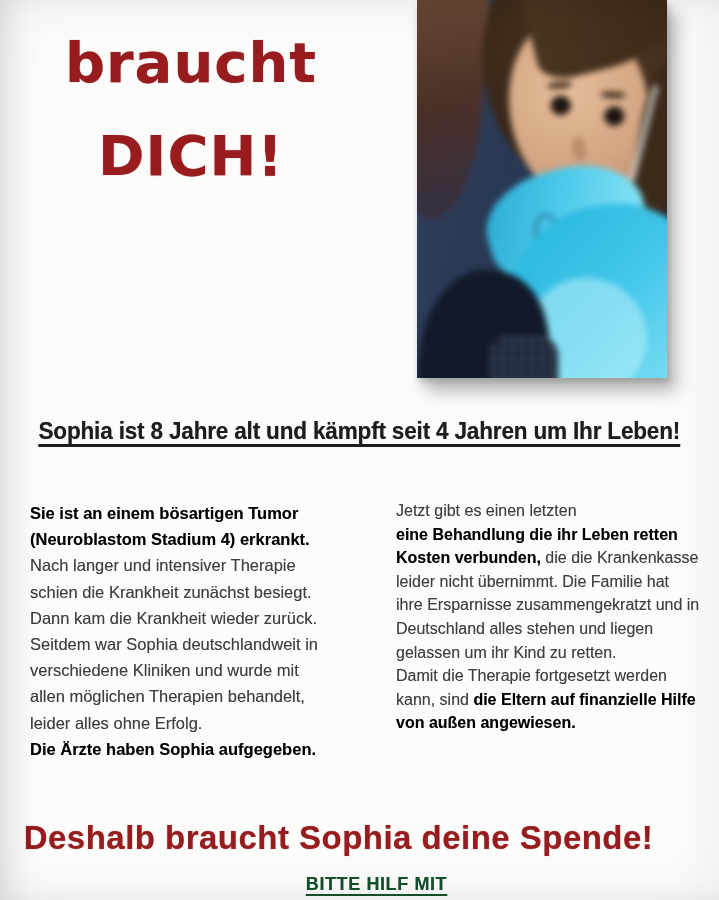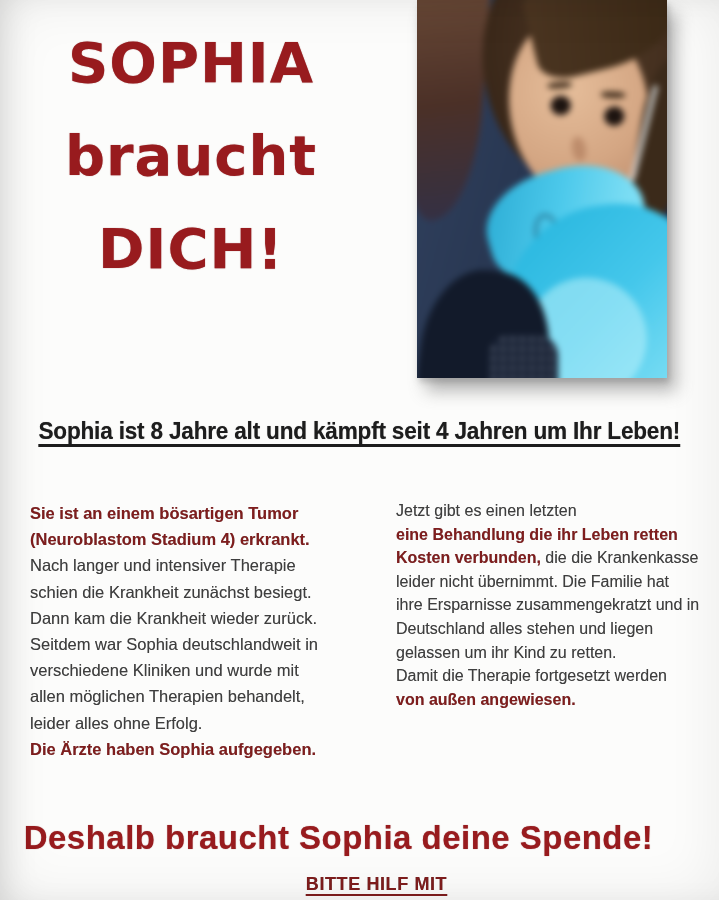--- a/index.html
+++ b/index.html
@@ -85,48 +85,47 @@
     text-decoration:underline;text-decoration-thickness:2.5px;text-underline-offset:5px;
     text-shadow:0 0 0.7px rgba(0,0,0,0.55);
   }
 
   
   .col{position:absolute;color:var(--text-dark,#3e3e3e);
     text-shadow:0 0 0.5px rgba(60,60,60,0.45);}
   .col .line{white-space:nowrap;}
   .col-left{left:30px;top:500px;font-size:16.5px;line-height:26.2px;}
   .col-right{left:396px;top:499px;font-size:16px;line-height:23.6px;}
-  .col .b{font-weight:700;color:#7f1d1d;}
+  .col .b{font-weight:700;color:#000000;}
 
   
   .cta-wrap{position:absolute;left:0;top:818px;width:634px;text-align:center;padding-left:14px;box-sizing:border-box;}
   .cta{
     display:inline-block;transform:scaleX(0.97);
     font-weight:700;font-size:34px;letter-spacing:0.5px;white-space:nowrap;
     color:var(--accent-red,#981b1e);
     text-shadow:0 0 1px rgba(120,20,22,0.6);
   }
 
   
   .footer-wrap{position:absolute;left:0;top:874px;width:719px;text-align:center;padding-left:14px;box-sizing:border-box;}
   .footer{
     display:inline-block;font-weight:700;font-size:18px;letter-spacing:0.6px;
-    color:#7f1d1d;white-space:nowrap;
+    color:#14532d;white-space:nowrap;
     text-decoration:underline;text-decoration-thickness:2px;text-underline-offset:4px;
     text-shadow:0 0 0.6px rgba(0,0,0,0.5);
     padding-left:20px;
   }
 </style>
 </head>
 <body>
 
 <div class="page">
 
   <div class="title" id="title">
-      <div class="title-line">SOPHIA</div>
       <div class="title-line">braucht</div>
       <div class="title-line">DICH!</div>
     </div>
 
   <div class="photo">
     <div class="photo-inner">
       <div class="ph-bg"></div>
       <div class="ph-adult-hair"></div>
       <div class="ph-child-hair"></div>
       <div class="ph-face"></div>
@@ -166,20 +165,21 @@
     </div>
   <div class="col col-right" id="col-right">
       <div class="line"><span>Jetzt gibt es einen letzten</span></div>
       <div class="line"><span class="b">eine Behandlung die ihr Leben retten</span></div>
       <div class="line"><span class="b">Kosten verbunden,</span><span> die die Krankenkasse</span></div>
       <div class="line"><span>leider nicht übernimmt. Die Familie hat</span></div>
       <div class="line"><span>ihre Ersparnisse zusammengekratzt und in</span></div>
       <div class="line"><span>Deutschland alles stehen und liegen</span></div>
       <div class="line"><span>gelassen um ihr Kind zu retten.</span></div>
       <div class="line"><span>Damit die Therapie fortgesetzt werden</span></div>
+      <div class="line"><span>kann, sind </span><span class="b">die Eltern auf finanzielle Hilfe</span></div>
       <div class="line"><span class="b">von außen angewiesen.</span></div>
     </div>
 
   <div class="cta-wrap">
     <span class="cta">Deshalb braucht Sophia deine Spende!</span>
   </div>
 
   <div class="footer-wrap">
     <span class="footer">BITTE HILF MIT</span>
   </div>

